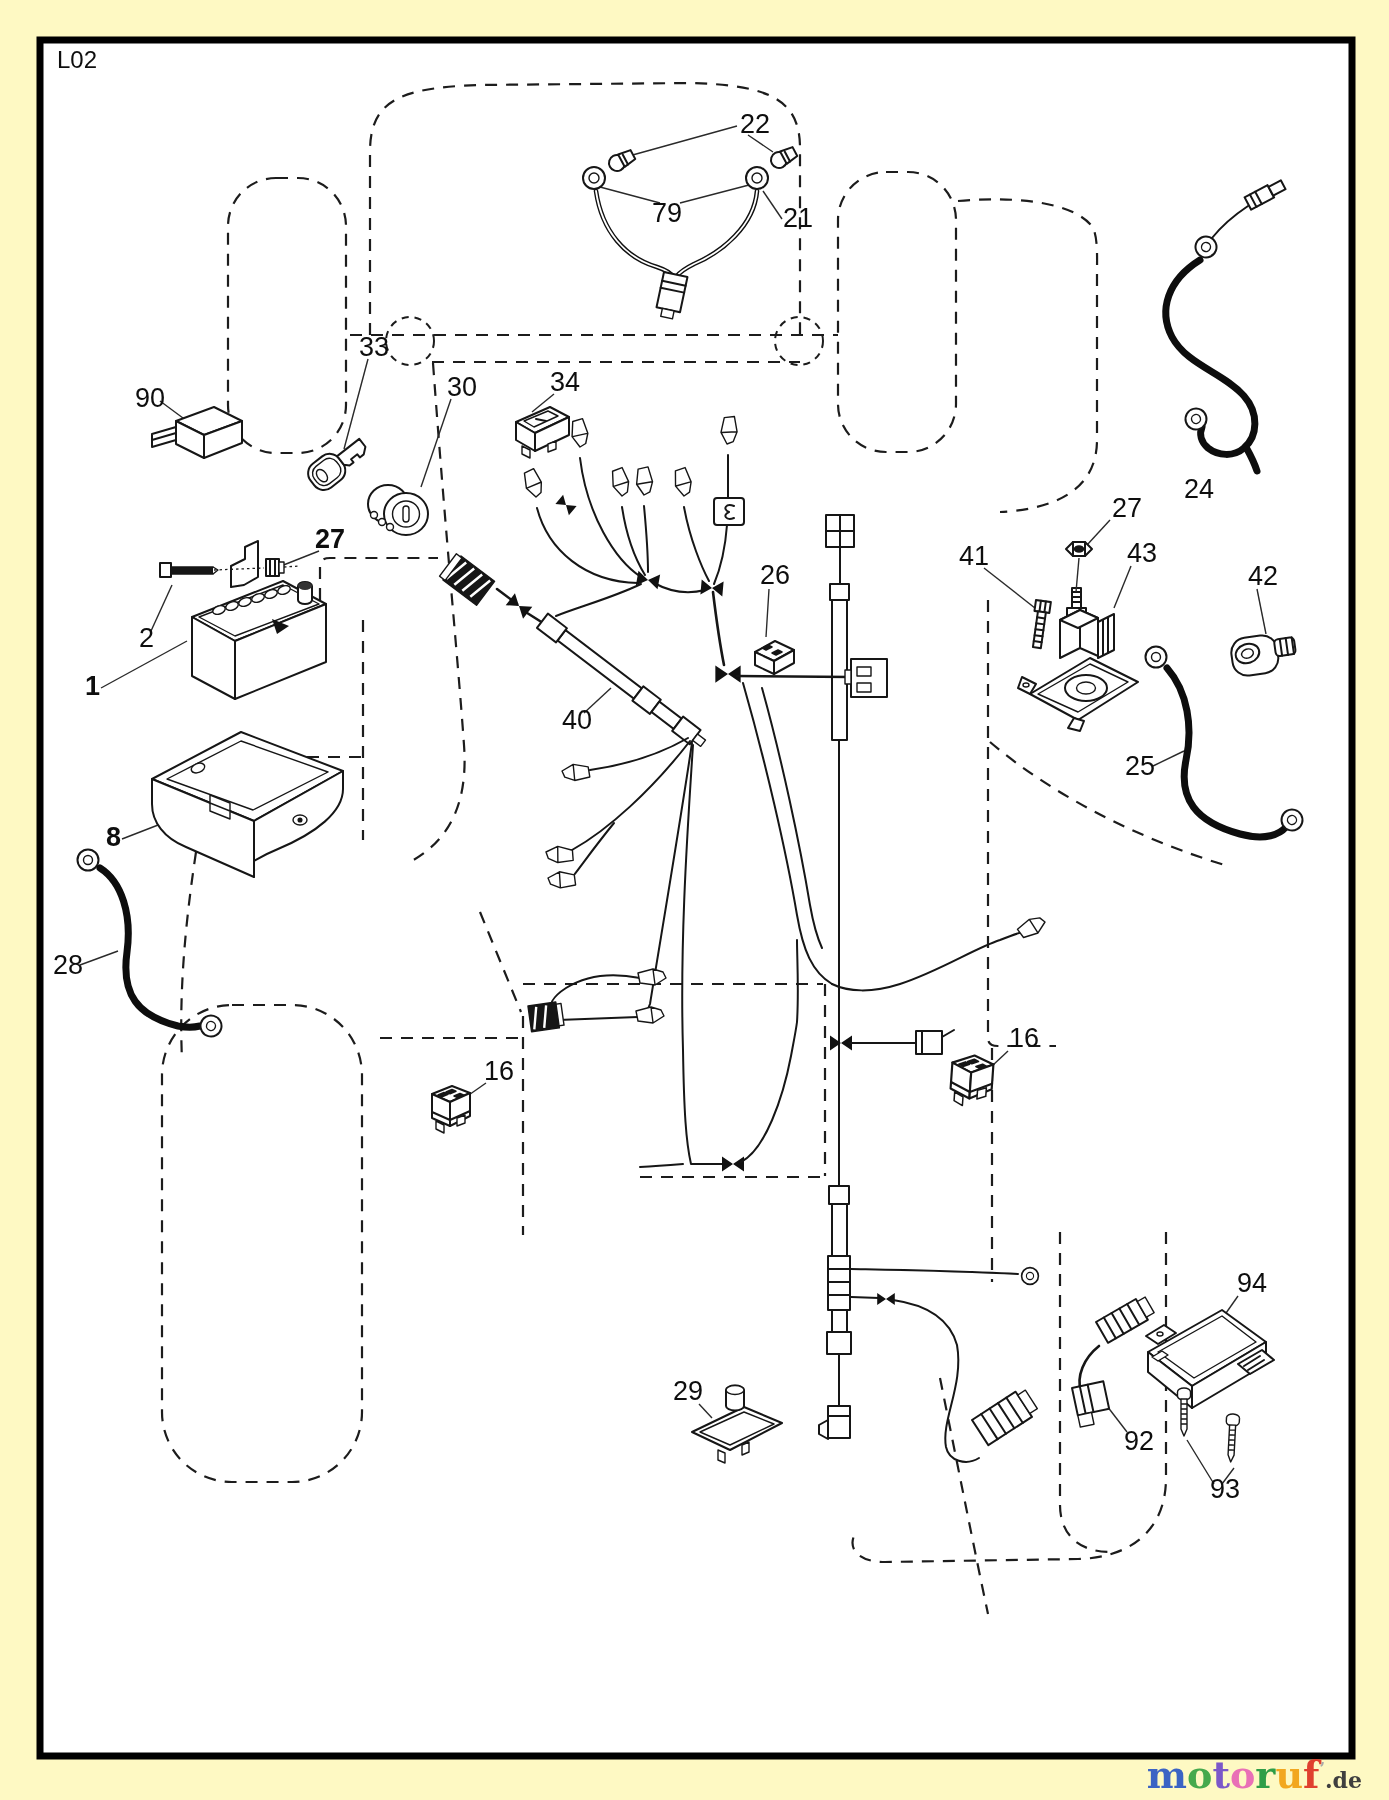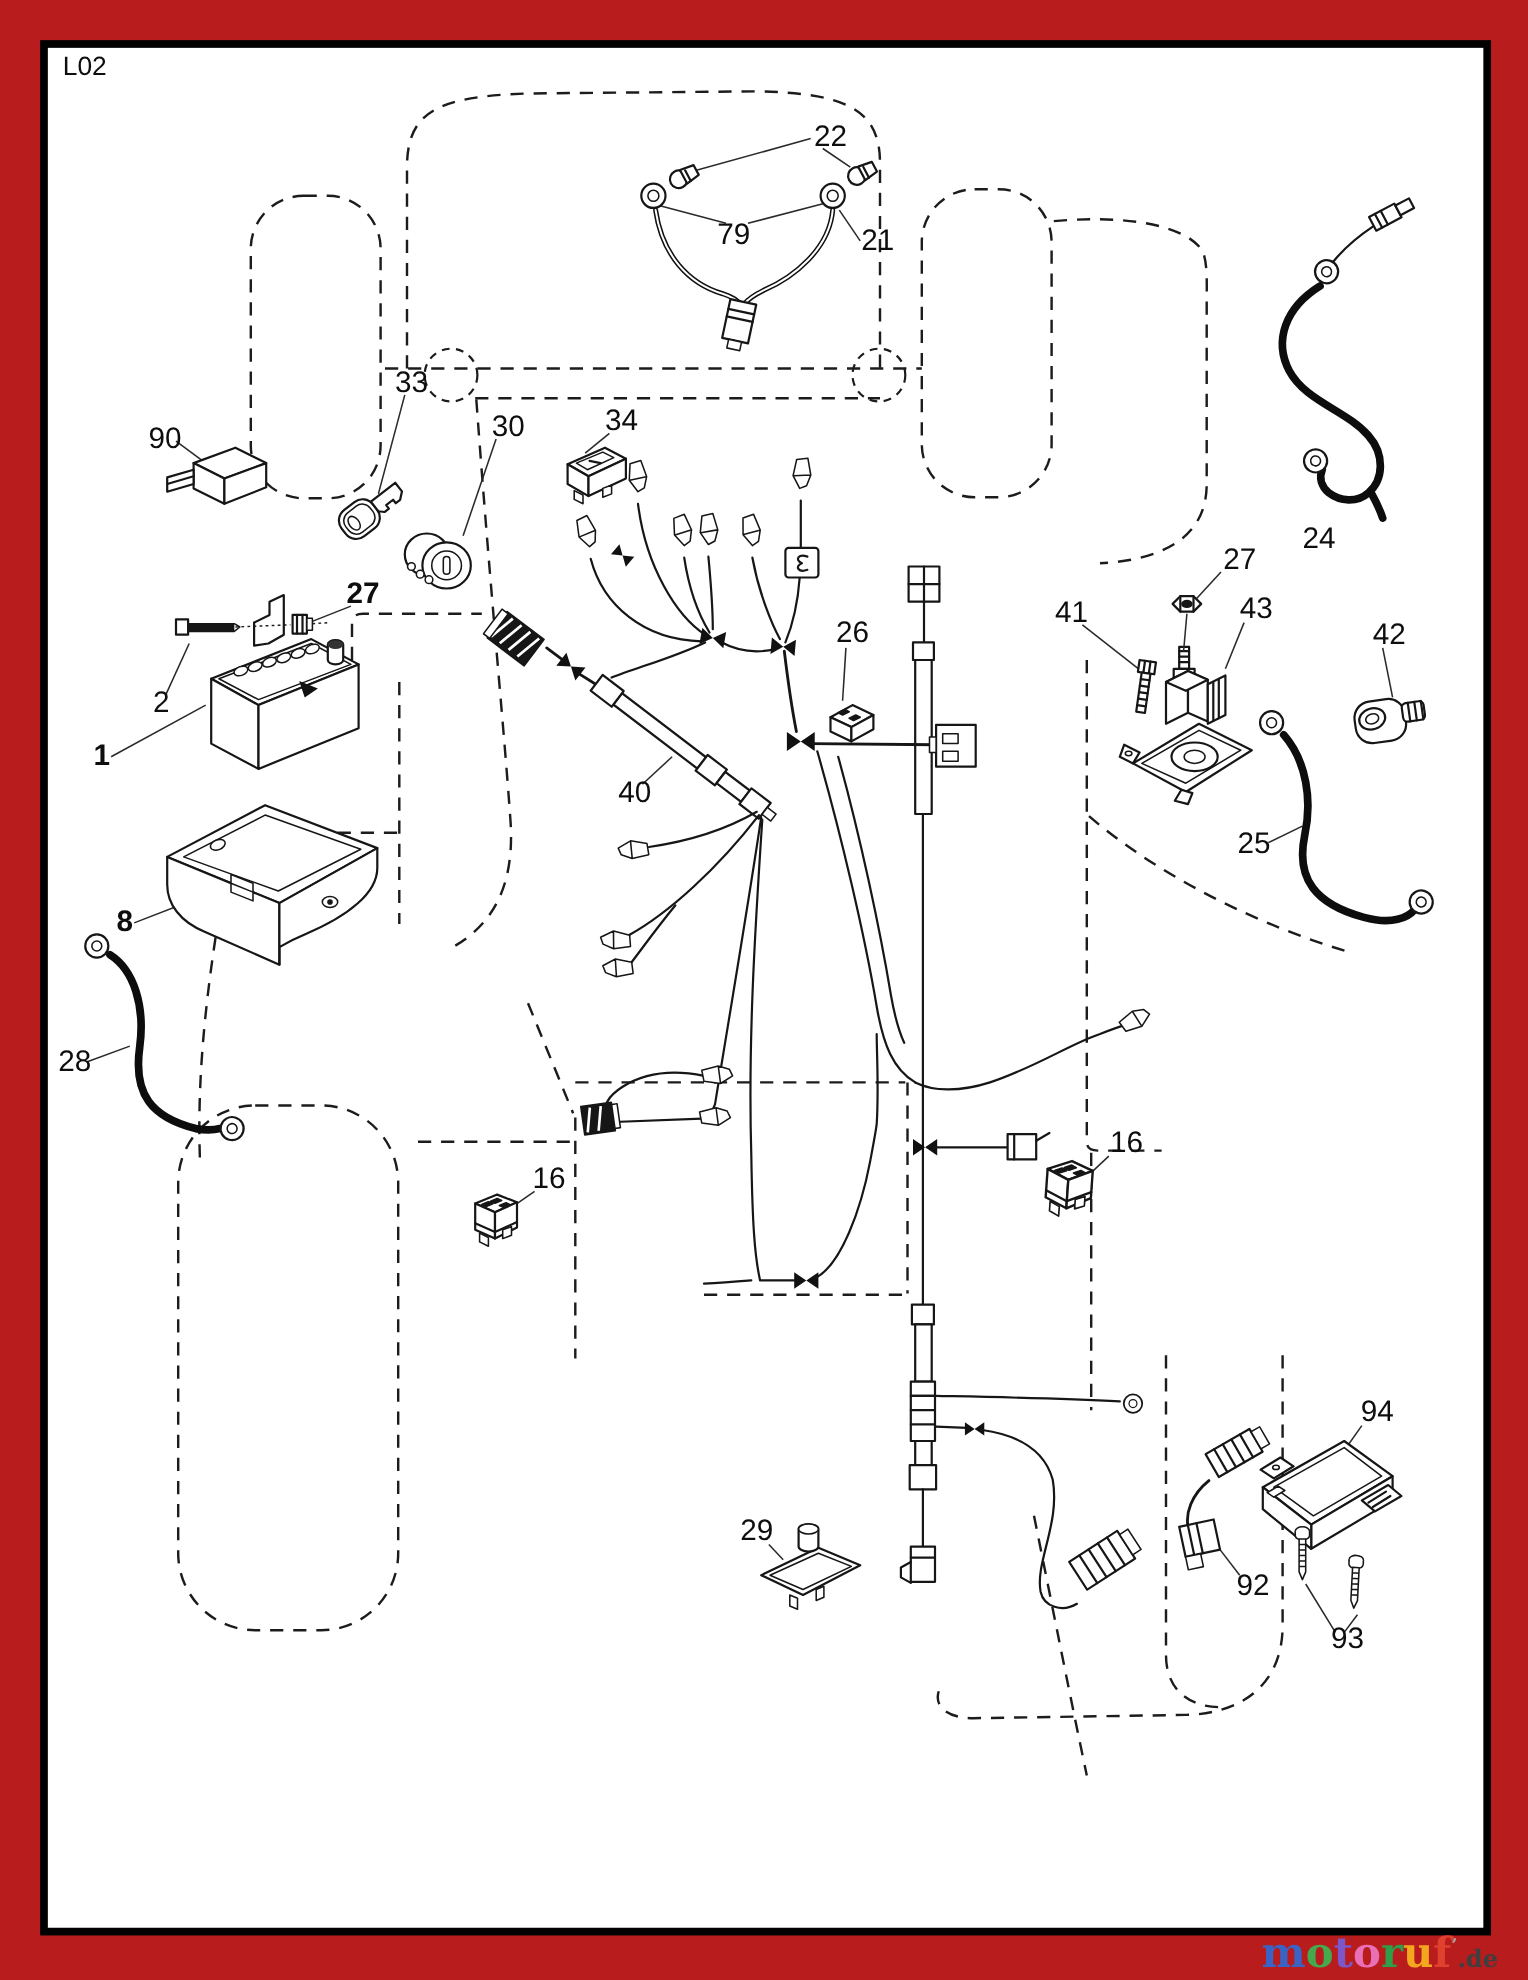--- a/index.html
+++ b/index.html
@@ -1,16 +1,16 @@
 <!DOCTYPE html>
 <html><head>
 <meta charset="utf-8">
 <style>
   html,body{margin:0;padding:0;background:#fff;}
-  .page{width:1389px;height:1800px;position:relative;background:#b91c1c;font-family:"Liberation Sans",sans-serif;}
+  .page{width:1389px;height:1800px;position:relative;background:#fef9c3;font-family:"Liberation Sans",sans-serif;}
   svg{display:block}
   .ln{fill:none;stroke:#161616;stroke-width:2;stroke-linecap:round;stroke-linejoin:round}
   .ln25{fill:none;stroke:#161616;stroke-width:2.6;stroke-linecap:round;stroke-linejoin:round}
   .fw{fill:#fff;stroke:#161616;stroke-width:2;stroke-linejoin:round}
   .fwt{fill:#fff;stroke:#161616;stroke-width:1.4;stroke-linejoin:round}
   .dk{fill:#161616;stroke:#161616;stroke-width:1.5;stroke-linejoin:round}
   .thick{fill:none;stroke:#0d0d0d;stroke-width:7;stroke-linecap:round}
   .wire2{fill:none;stroke:#111;stroke-width:4.6;stroke-linecap:round}
   .wire2i{fill:none;stroke:#fff;stroke-width:1.8;stroke-linecap:round}
   .dash{fill:none;stroke:#1c1c1c;stroke-width:2.2;stroke-dasharray:12 9;stroke-linecap:butt}

